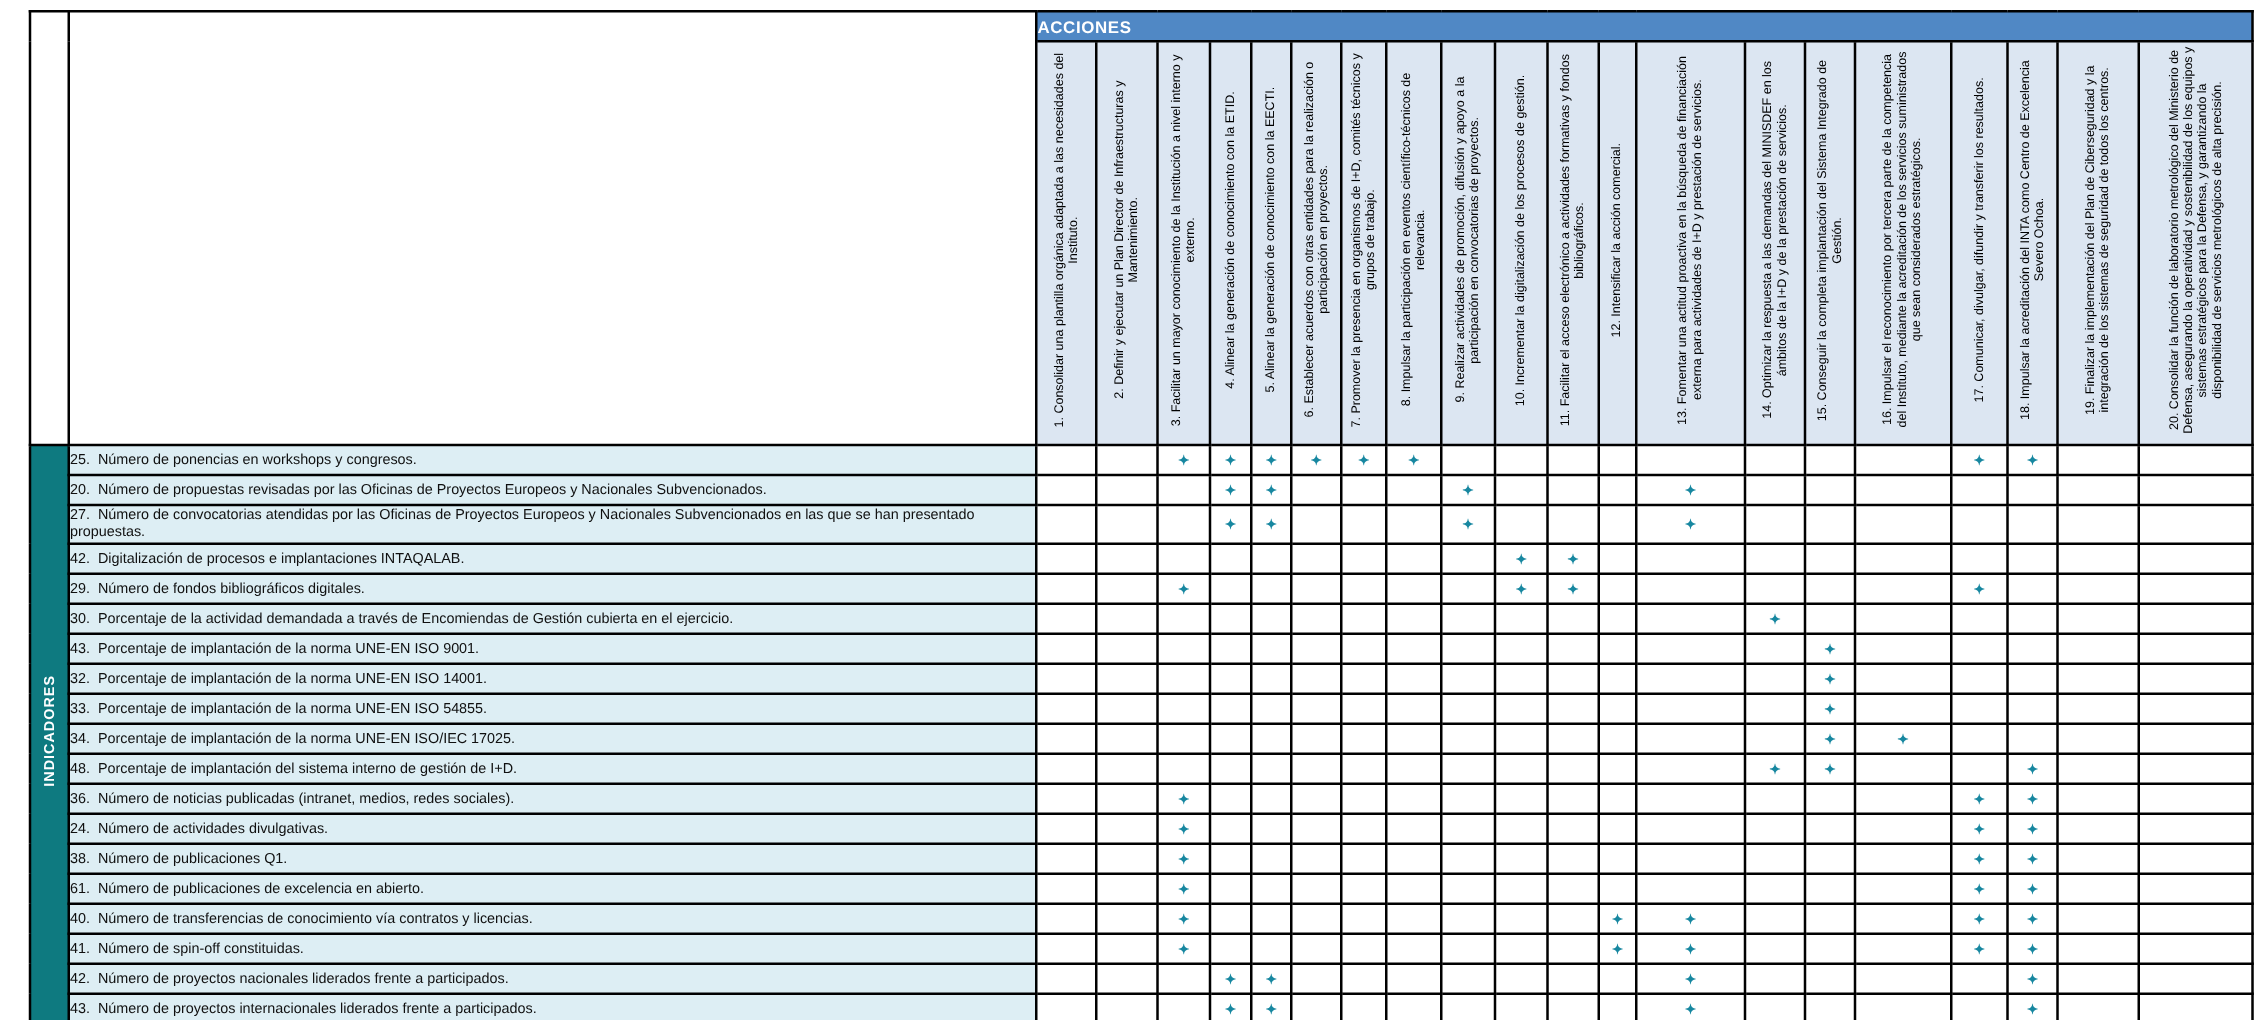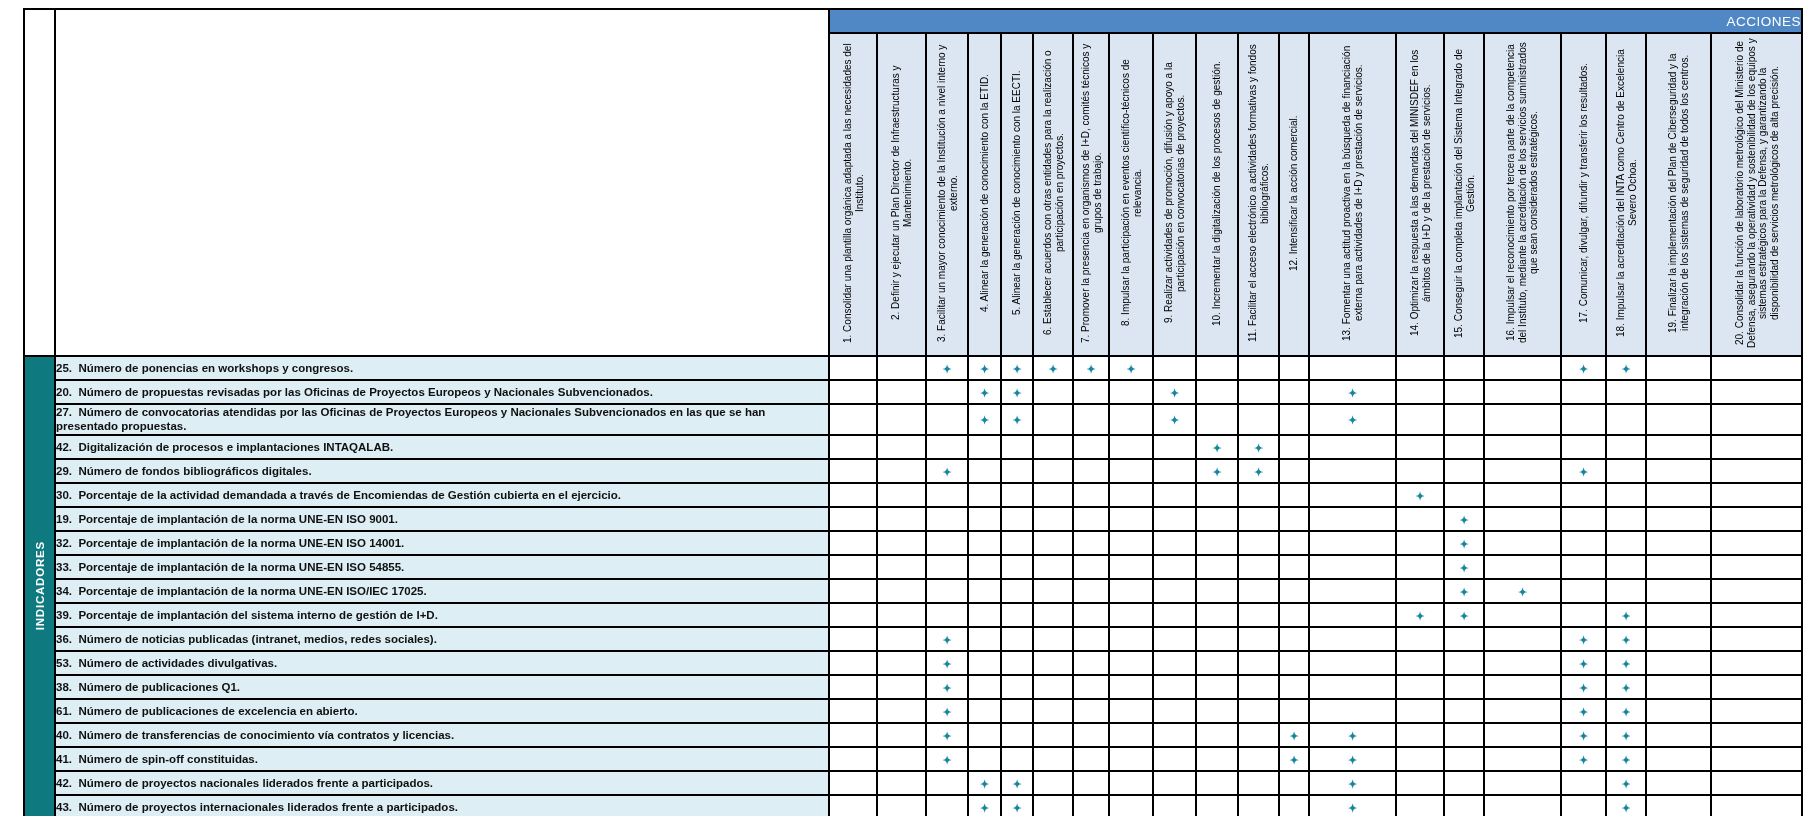--- a/index.html
+++ b/index.html
@@ -5,38 +5,38 @@
   html,body{margin:0;padding:0;}
   body{
     width:1811px;height:816px;overflow:hidden;background:#ffffff;
     font-family:"Liberation Sans",sans-serif;position:relative;
     --blue:#5088c5;--hdrbg:#dce6f2;--rowbg:#ddeef4;--teal:#0e7a80;--plus:#1787a0;--border:#000000;
   }
   table.matrix{position:absolute;left:23px;top:8px;border-collapse:collapse;table-layout:fixed;}
   table.matrix td{border:2px solid var(--border);padding:0;}
   td.ghost{border:none;background:transparent;}
   td.band{
-    background:var(--blue);color:#ffffff;font-weight:normal;font-size:13.5px;
-    text-align:right;height:22px;letter-spacing:.5px;
+    background:var(--blue);color:#ffffff;font-weight:bold;font-size:13.5px;
+    text-align:left;height:22px;letter-spacing:.5px;
   }
   td.hcell{background:var(--hdrbg);height:321px;vertical-align:bottom;text-align:center;}
   .rot{
     display:inline-block;writing-mode:vertical-rl;transform:rotate(180deg);
     font-size:10px;line-height:11.5px;height:310px;margin-bottom:3px;color:#000;
     white-space:normal;
   }
   td.side{background:var(--teal);text-align:center;vertical-align:middle;}
   .rot-side{
     display:inline-block;writing-mode:vertical-rl;transform:rotate(180deg);
     color:#fff;font-weight:bold;font-size:11.5px;letter-spacing:.8px;
   }
   tr.data{height:24px;}
   td.label{
     background:var(--rowbg);font-size:11.5px;color:#101010;line-height:1.25;
-    padding:2px 70px 2px 7px;white-space:pre-wrap;vertical-align:middle;font-weight:bold;
+    padding:2px 70px 2px 7px;white-space:pre-wrap;vertical-align:middle;
   }
   td.cell{background:#ffffff;text-align:center;vertical-align:middle;}
   .plus{color:var(--plus);font-size:11px;font-weight:bold;}
 </style>
 </head>
 <body style="--blue: #5088c5; --hdrbg: #dce6f2; --rowbg: #ddeef4; --teal: #0e7a80; --plus: #1787a0; --border: #000000;">
 
 <table class="matrix">
   <colgroup>
       <col style="width: 31px;">
@@ -225,21 +225,21 @@
         <td class="cell"></td>
         <td class="cell"><span class="plus">✦</span></td>
         <td class="cell"></td>
         <td class="cell"></td>
         <td class="cell"></td>
         <td class="cell"></td>
         <td class="cell"></td>
         <td class="cell"></td>
       </tr>
       <tr class="data">
-        <td class="label">19.  Porcentaje de implantación de la norma UNE-EN ISO 9001.</td>
+        <td class="label">43.  Porcentaje de implantación de la norma UNE-EN ISO 9001.</td>
         <td class="cell"></td>
         <td class="cell"></td>
         <td class="cell"></td>
         <td class="cell"></td>
         <td class="cell"></td>
         <td class="cell"></td>
         <td class="cell"></td>
         <td class="cell"></td>
         <td class="cell"></td>
         <td class="cell"></td>
@@ -317,21 +317,21 @@
         <td class="cell"></td>
         <td class="cell"></td>
         <td class="cell"><span class="plus">✦</span></td>
         <td class="cell"><span class="plus">✦</span></td>
         <td class="cell"></td>
         <td class="cell"></td>
         <td class="cell"></td>
         <td class="cell"></td>
       </tr>
       <tr class="data">
-        <td class="label">39.  Porcentaje de implantación del sistema interno de gestión de I+D.</td>
+        <td class="label">48.  Porcentaje de implantación del sistema interno de gestión de I+D.</td>
         <td class="cell"></td>
         <td class="cell"></td>
         <td class="cell"></td>
         <td class="cell"></td>
         <td class="cell"></td>
         <td class="cell"></td>
         <td class="cell"></td>
         <td class="cell"></td>
         <td class="cell"></td>
         <td class="cell"></td>
@@ -363,21 +363,21 @@
         <td class="cell"></td>
         <td class="cell"></td>
         <td class="cell"></td>
         <td class="cell"></td>
         <td class="cell"><span class="plus">✦</span></td>
         <td class="cell"><span class="plus">✦</span></td>
         <td class="cell"></td>
         <td class="cell"></td>
       </tr>
       <tr class="data">
-        <td class="label">53.  Número de actividades divulgativas.</td>
+        <td class="label">24.  Número de actividades divulgativas.</td>
         <td class="cell"></td>
         <td class="cell"></td>
         <td class="cell"><span class="plus">✦</span></td>
         <td class="cell"></td>
         <td class="cell"></td>
         <td class="cell"></td>
         <td class="cell"></td>
         <td class="cell"></td>
         <td class="cell"></td>
         <td class="cell"></td>

